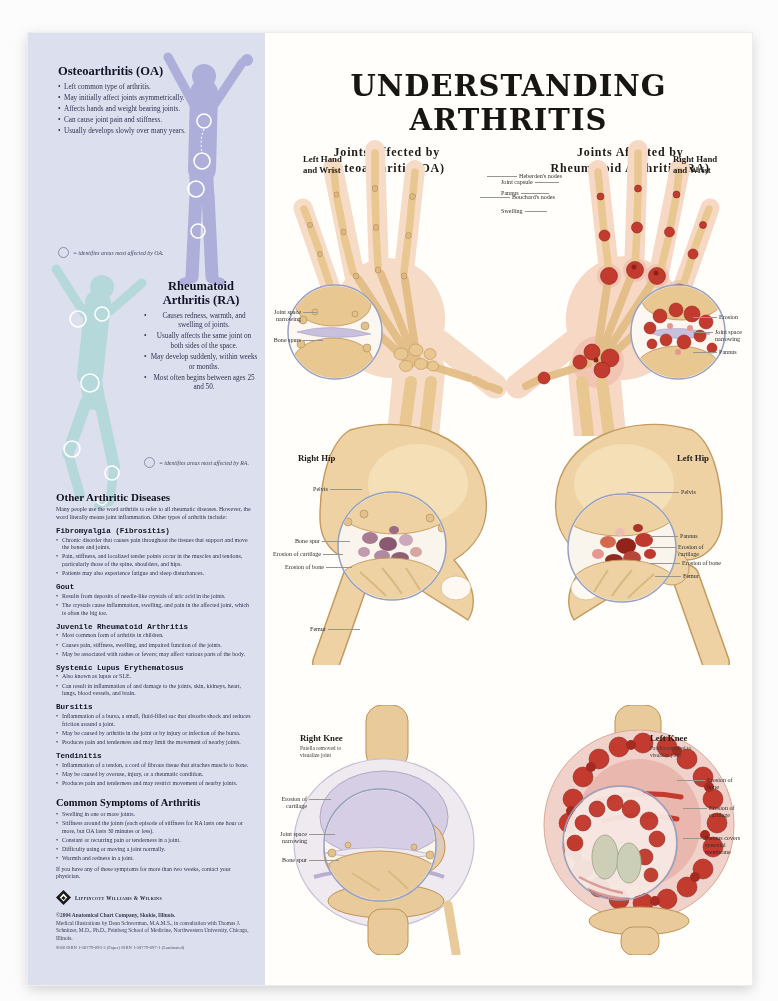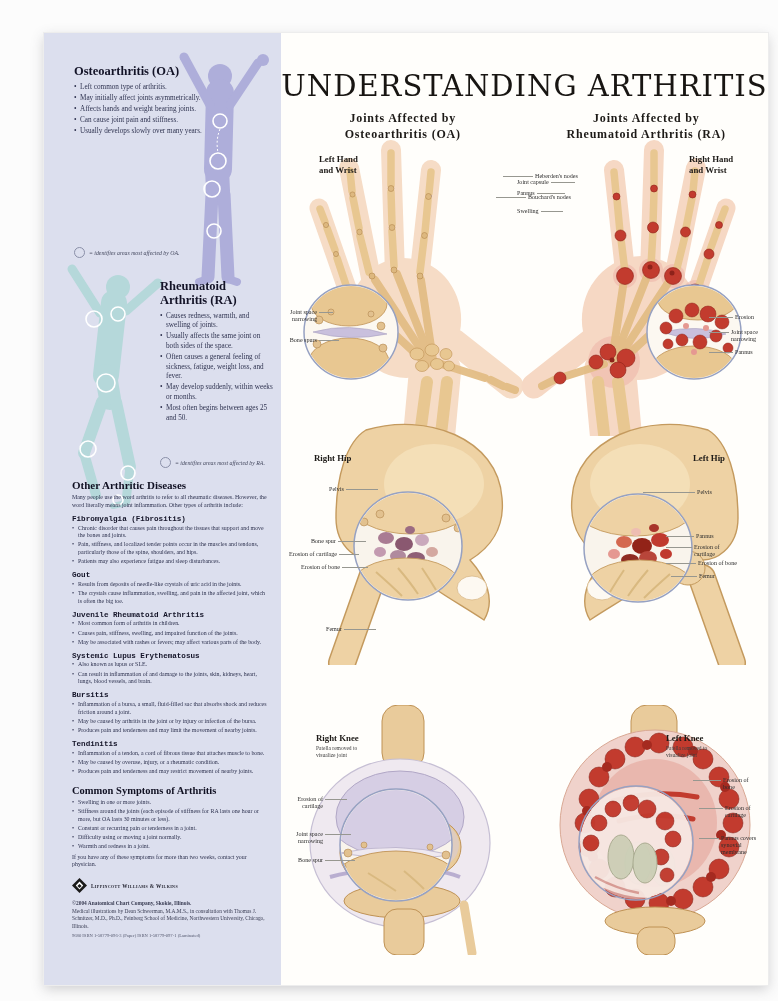--- a/index.html
+++ b/index.html
@@ -1,49 +1,49 @@
 <!DOCTYPE html>
 <html><head>
 <meta charset="utf-8">
 <style>
   html,body{margin:0;padding:0;}
   body{width:778px;height:1001px;background:#fcfcfc;position:relative;overflow:hidden;
        font-family:"Liberation Serif",serif;}
-  .poster{position:absolute;left:44px;top:33px;width:724px;height:952px;background:#fffefb;
+  .poster{position:absolute;left:28px;top:33px;width:724px;height:952px;background:#fffefb;
           box-shadow:0 0 0 1px #ededed,0 4px 12px rgba(70,70,80,.25);overflow:hidden;}
   
   .sidebar{position:absolute;left:0;top:0;width:237px;height:100%;background:#dcdfee;}
   .sidebar h2{font-size:12.5px;margin:0 0 4px;color:#131327;line-height:1.1;}
   ul.b{list-style:none;margin:0;padding:0;font-size:7.2px;color:#2f3350;line-height:1.34;}
   ul.b li{padding-left:6px;position:relative;margin-bottom:1.5px;}
   ul.b li::before{content:"\2022";position:absolute;left:0;}
   .oa-text{position:absolute;left:30px;top:32px;width:130px;}
   .oa-fig{position:absolute;left:126px;top:16px;}
   .ra-fig{position:absolute;left:12px;top:224px;}
-  .ra-text{position:absolute;left:116px;top:247px;width:114px;}
+  .ra-text{position:absolute;left:116px;top:247px;width:114px;text-align:center;}
   .legend{position:absolute;display:flex;align-items:center;gap:4px;font-size:5.8px;
           font-style:italic;color:#44485e;}
   .ring{width:9px;height:9px;border:1px solid #8a8fa8;border-radius:50%;flex:none;background:transparent;}
   .oa-legend{left:30px;top:214px;}
   .ra-legend{left:116px;top:424px;}
   .other{position:absolute;left:28px;top:442px;width:198px;color:#2f3350;}
-  .other h3{font-size:11px;margin:4px 0 3px;color:#101022;}
+  .other h3{font-size:11px;margin:16px 0 3px;color:#101022;}
   .other .intro{font-size:5.9px;line-height:1.32;margin:0 0 4px;}
   .other h4{font-size:7.6px;margin:5.5px 0 1.5px;color:#131327;font-family:Liberation Mono, monospace;}
   .other ul.b{font-size:5.9px;line-height:1.3;}
   .sym-h{font-size:10.5px !important;margin-top:9px !important;}
   .note{font-size:5.9px;line-height:1.32;margin:3px 0 0;}
   .logo{display:flex;align-items:center;gap:4px;margin-top:9px;}
   .logo .lg-txt{font-size:5.2px;font-weight:bold;letter-spacing:.4px;color:#1d1d2a;font-variant:small-caps;}
   .copy{font-size:5.4px;line-height:1.38;margin:7px 0 0;color:#383b52;}
   .copy .c1{font-weight:bold;display:block;}
   .isbn{font-size:4.6px;margin-top:3px;color:#565a70;}
   
   .main{position:absolute;left:237px;top:0;width:487px;height:100%;overflow:hidden;background:#fffefb;}
-  .main h1{font-family:"DejaVu Serif",serif;font-size:29px;font-weight:normal;letter-spacing:1px;
+  .main h1{font-family:"DejaVu Serif",serif;font-size:29px;font-weight:bold;letter-spacing:1px;
            text-align:center;margin:36px 0 8px;color:#181512;}
   .heads{display:flex;}
   .heads .hd{width:50%;display:flex;justify-content:center;}
   .heads .hd span{display:inline-block;width:165px;text-align:center;font-weight:bold;
                   font-size:12px;line-height:1.32;letter-spacing:.8px;color:#1d1a17;}
   .fig{position:absolute;}
   .flabel{position:absolute;font-weight:bold;font-size:8.8px;color:#1d1a17;line-height:1.22;}
   .fsub{font-weight:normal;font-size:5.5px;color:#3d3d3d;line-height:1.25;margin-top:1px;}
   .co{position:absolute;display:flex;align-items:flex-start;font-size:6.1px;line-height:1.13;color:#2e2e2e;}
   .co .ln{border-top:1px solid #979790;height:0;flex:none;margin-top:3px;}
@@ -117,21 +117,20 @@
         <circle cx="72" cy="216" r="7"></circle>
         <circle cx="62" cy="243" r="5"></circle>
       </g>
     </svg>
 
     <div class="ra-text">
       <h2>Rheumatoid Arthritis (RA)</h2>
       <ul class="b">
         <li>Causes redness, warmth, and swelling of joints.</li>
         <li>Usually affects the same joint on both sides of the space.</li>
-        <li>Often causes a general feeling of sickness, fatigue, weight loss, and fever.</li>
         <li>May develop suddenly, within weeks or months.</li>
         <li>Most often begins between ages 25 and 50.</li>
       </ul>
     </div>
 
     <div class="legend ra-legend">
       <span class="ring"></span>
       <span>= identifies areas most affected by RA.</span>
     </div>
 

